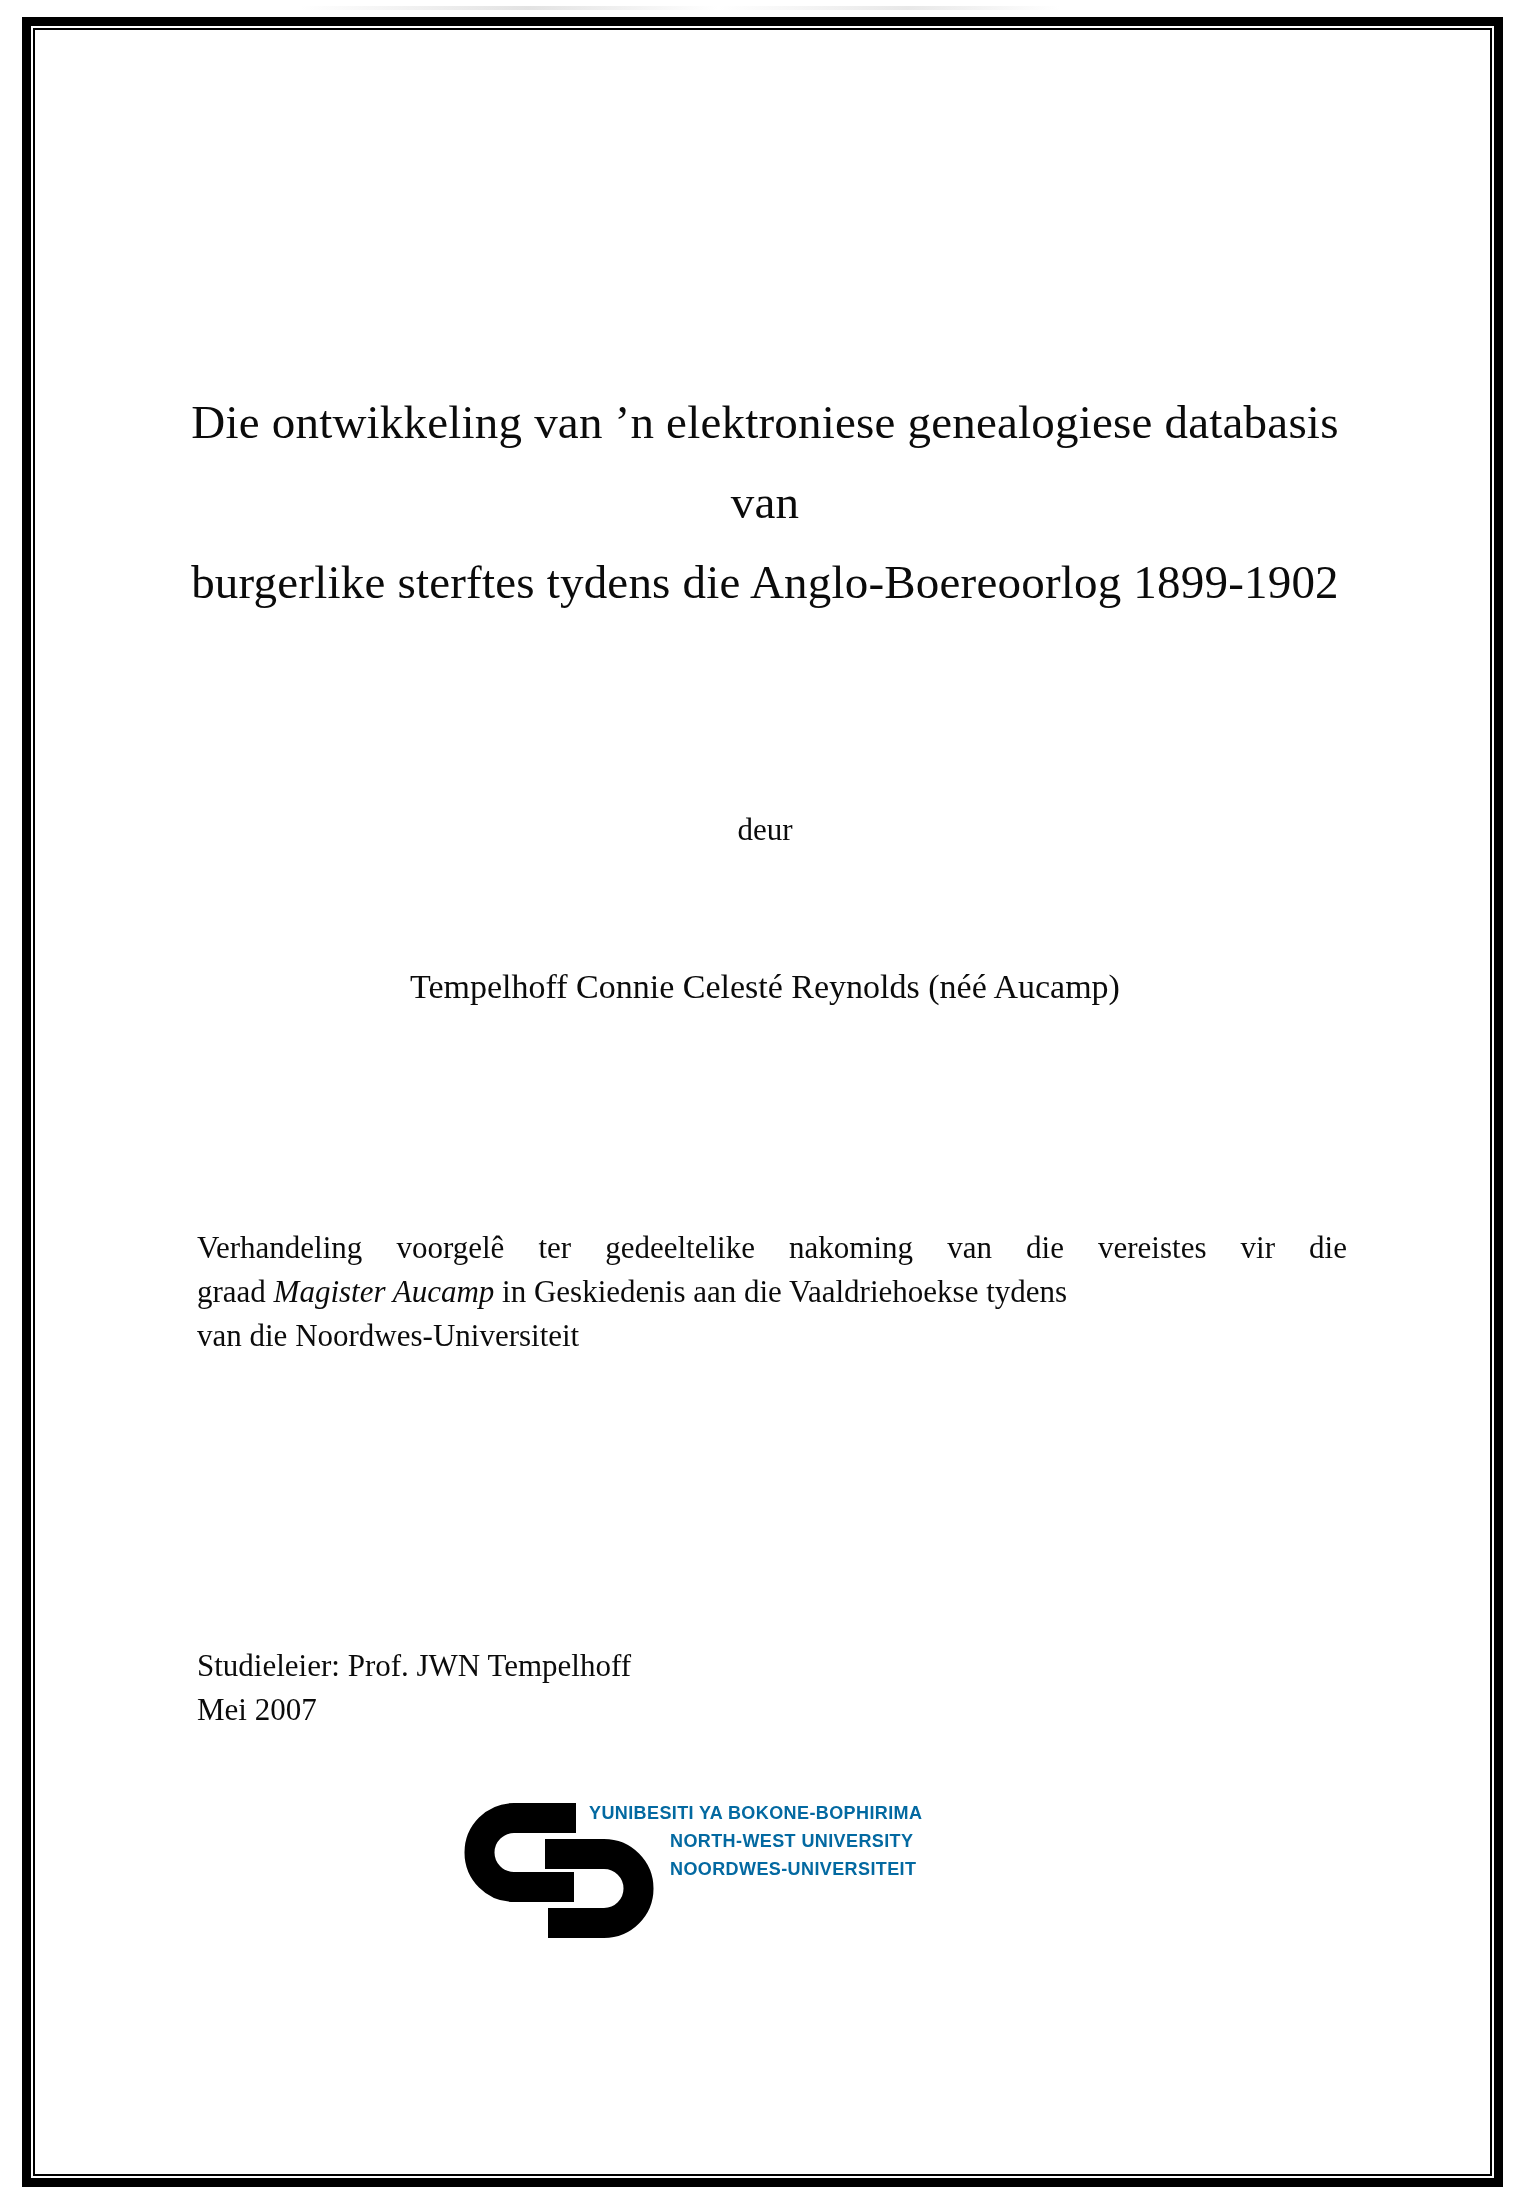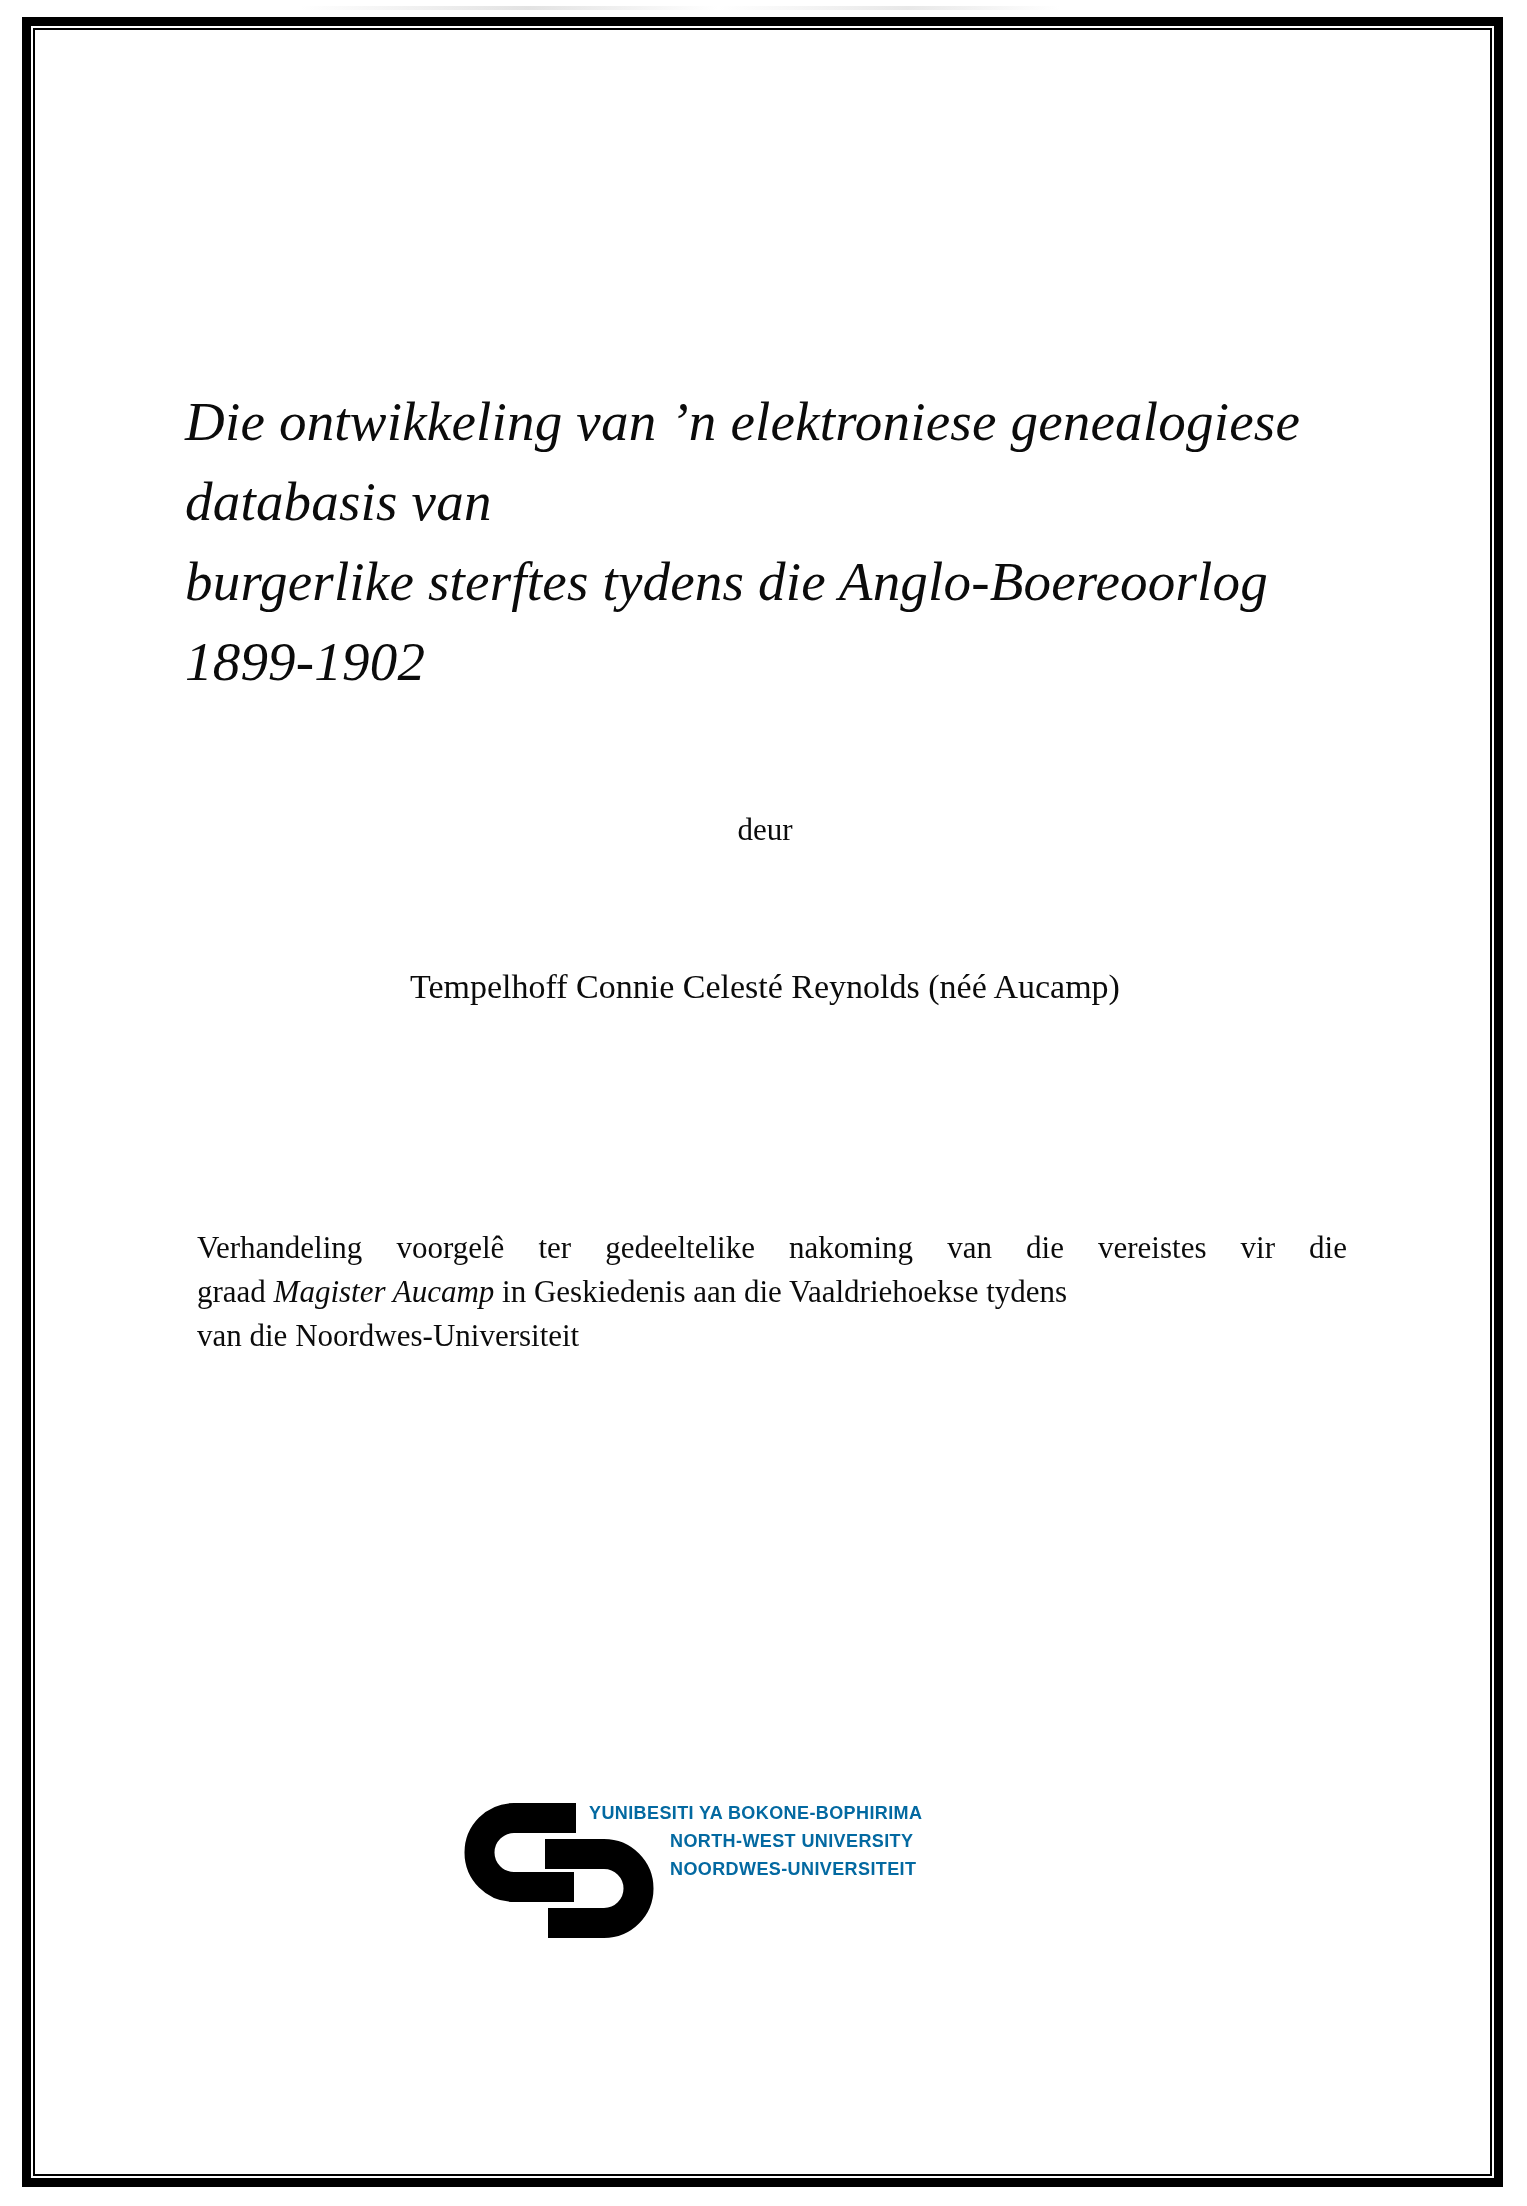--- a/index.html
+++ b/index.html
@@ -29,24 +29,24 @@
   .scan-smudge {
     position: absolute; top: 6px; left: 300px; width: 760px; height: 4px;
     background: linear-gradient(90deg, transparent, #cfcfcf 30%, transparent 55%, #d8d8d8 80%, transparent);
     opacity: .6;
   }
 
   .content { position: absolute; inset: 0; }
 
   .title-block {
     position: absolute; top: 382px; left: 185px; width: 1160px;
-    font-size: 55px; line-height: 80px;
+    text-align: center;
+    font-size: 47px; line-height: 80px;
     letter-spacing: 0.2px;
     color: #0b0b0b;
-    font-style: italic;
   }
   .byline {
     position: absolute; top: 812px; left: 185px; width: 1160px;
     text-align: center; font-size: 31px; color: #0b0b0b;
   }
   .author {
     position: absolute; top: 968px; left: 185px; width: 1160px;
     text-align: center; font-size: 34px; color: #0b0b0b;
   }
   .thesis-par {
@@ -96,20 +96,24 @@
     <div class="byline">deur</div>
 
     <div class="author">Tempelhoff Connie Celesté Reynolds (néé Aucamp)</div>
 
     <div class="thesis-par">
       <div class="thesis-line-justified">Verhandeling voorgelê ter gedeeltelike nakoming van die vereistes vir die</div>
       <div><span>graad </span><span class="italic">Magister Aucamp</span><span> in Geskiedenis aan die Vaaldriehoekse tydens</span></div>
       <div>van die Noordwes-Universiteit</div>
     </div>
 
+    <div class="supervisor-block">
+      <div>Studieleier: Prof. JWN Tempelhoff</div>
+      <div>Mei 2007</div>
+    </div>
 
     <div class="logo-block">
       <svg class="logo-mark" width="200" height="142" viewBox="0 0 200 142" aria-hidden="true">
         <path d="M 118 20 L 56 20 A 34.5 34.5 0 0 0 56 89 L 116 89" fill="none" stroke="#000" stroke-width="30" stroke-linecap="butt"></path>
         <path d="M 87 56 L 146 56 A 34.5 34.5 0 0 1 146 125 L 90 125" fill="none" stroke="#000" stroke-width="30" stroke-linecap="butt"></path>
       </svg>
       <div class="logo-text logo-line1">YUNIBESITI YA BOKONE-BOPHIRIMA</div>
       <div class="logo-text logo-line2">NORTH-WEST UNIVERSITY</div>
       <div class="logo-text logo-line3">NOORDWES-UNIVERSITEIT</div>
     </div>

